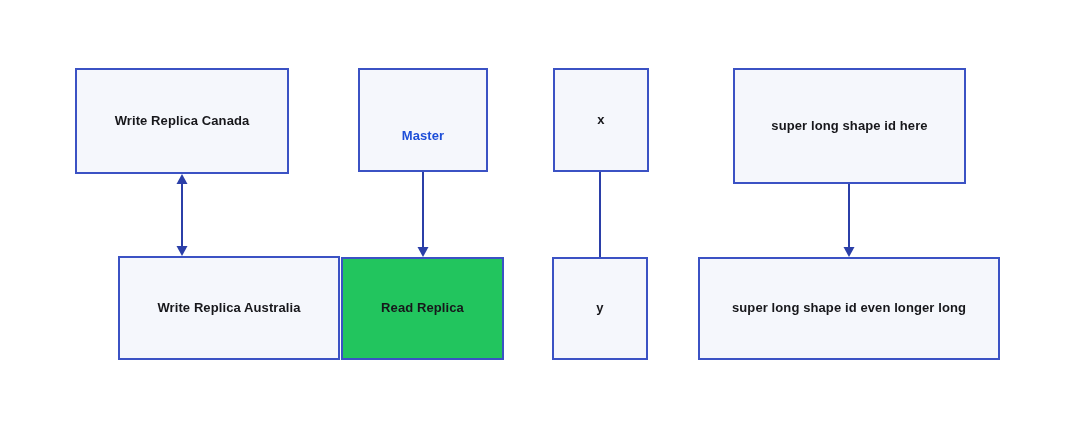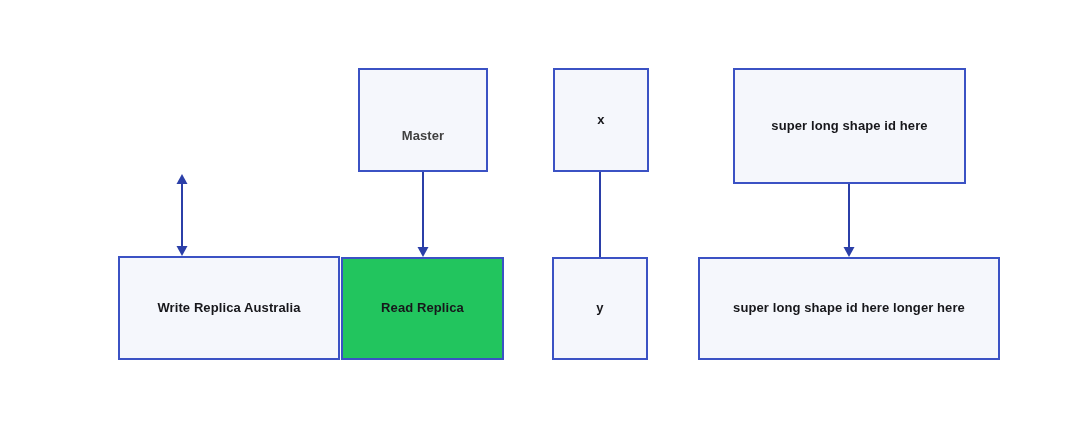--- a/index.html
+++ b/index.html
@@ -64,34 +64,37 @@
       <svg width="40" height="85">
         <line x1="20" y1="0" x2="20" y2="85" stroke="#2b3fa8" stroke-width="2"></line>
       </svg>
     </div>
     <div class="edge" style="left: 829px; top: 172px; width: 40px; height: 85px;">
       <svg width="40" height="85">
         <line x1="20" y1="0" x2="20" y2="76" stroke="#2b3fa8" stroke-width="2"></line>
         <polygon points="20,85 14.5,75 25.5,75" fill="#2b3fa8"></polygon>
       </svg>
     </div>
+    <div class="node" style="left: 75px; top: 68px; width: 214px; height: 106px; background: rgb(245, 247, 252); border-color: rgb(59, 82, 196);">
+      <span class="node-label" style="color: rgb(23, 23, 27);">Write Replica Canada</span>
+    </div>
     <div class="node" style="left: 71px; top: 256px; width: 222px; height: 104px; background: rgb(245, 247, 252); border-color: rgb(59, 82, 196); margin-left: 47px;">
       <span class="node-label" style="color: rgb(23, 23, 27);">Write Replica Australia</span>
     </div>
     <div class="node" style="left: 358px; top: 68px; width: 130px; height: 104px; background: rgb(245, 247, 252); border-color: rgb(59, 82, 196);">
-      <span class="node-label" style="color: #404040; margin-top: 33px;">Master</span>
+      <span class="node-label" style="color: #1d4ed8; margin-top: 33px;">Master</span>
     </div>
     <div class="node" style="left: 341px; top: 257px; width: 163px; height: 103px; background: #22c55e; border-color: rgb(59, 82, 196);">
       <span class="node-label" style="color: rgb(23, 23, 27);">Read Replica</span>
     </div>
     <div class="node" style="left: 553px; top: 68px; width: 96px; height: 104px; background: rgb(245, 247, 252); border-color: rgb(59, 82, 196);">
       <span class="node-label" style="color: rgb(23, 23, 27);">x</span>
     </div>
     <div class="node" style="left: 552px; top: 257px; width: 96px; height: 103px; background: rgb(245, 247, 252); border-color: rgb(59, 82, 196);">
       <span class="node-label" style="color: rgb(23, 23, 27);">y</span>
     </div>
     <div class="node" style="left: 733px; top: 68px; width: 233px; height: 116px; background: rgb(245, 247, 252); border-color: rgb(59, 82, 196);">
       <span class="node-label" style="color: rgb(23, 23, 27);">super long shape id here</span>
     </div>
     <div class="node" style="left: 698px; top: 257px; width: 302px; height: 103px; background: rgb(245, 247, 252); border-color: rgb(59, 82, 196);">
-      <span class="node-label" style="color: rgb(23, 23, 27);">super long shape id here longer here</span>
+      <span class="node-label" style="color: rgb(23, 23, 27);">super long shape id even longer long</span>
     </div>
   </div>
 
 </body></html>

